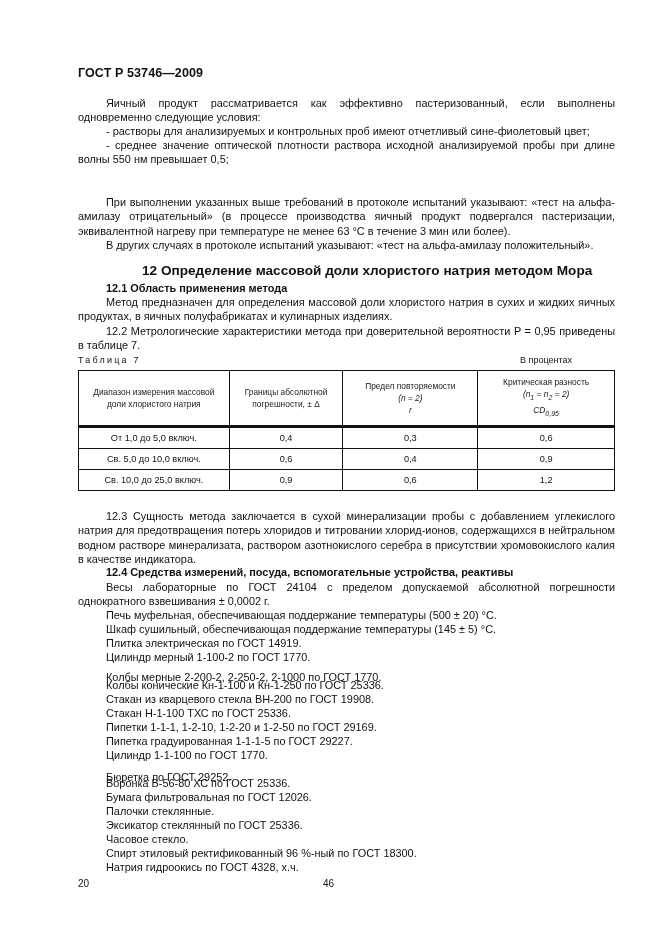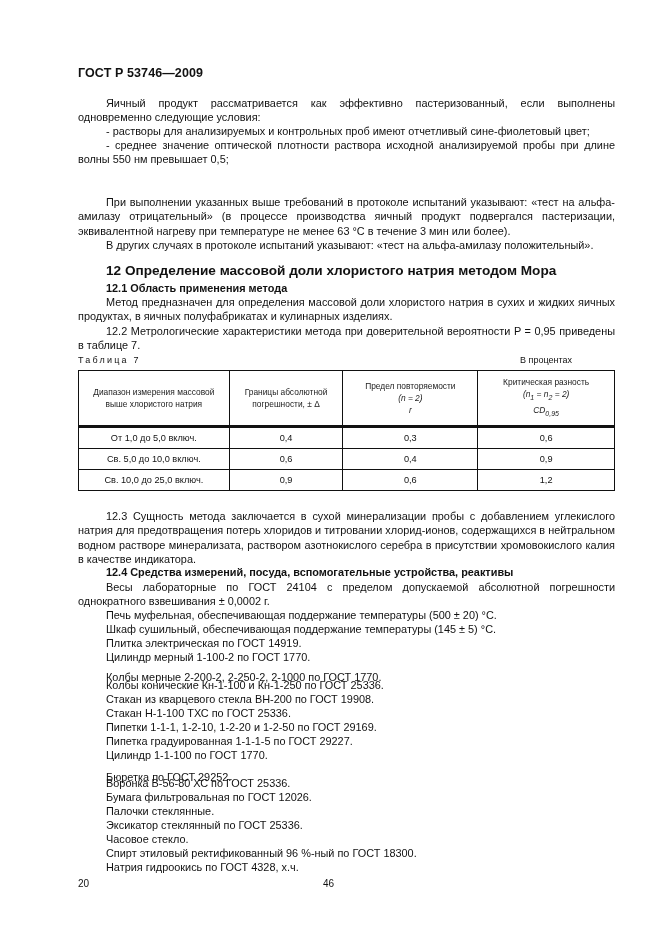--- a/index.html
+++ b/index.html
@@ -29,39 +29,39 @@
 <div class="page">
 
   <div class="hdr">ГОСТ Р 53746—2009</div>
 
   <div class="txt ind" style="top:124px;">- растворы для анализируемых и контрольных проб имеют отчетливый сине-фиолетовый цвет;</div>
   <div class="txt ind" style="top:96px;">Яичный продукт рассматривается как эффективно пастеризованный, если выполнены одновременно следующие условия:</div>
   <div class="txt ind" style="top:138px;">- среднее значение оптической плотности раствора исходной анализируемой пробы при длине волны 550 нм превышает 0,5;</div>
   <div class="txt ind" style="top:195px;">При выполнении указанных выше требований в протоколе испытаний указывают: «тест на альфа-амилазу отрицательный» (в процессе производства яичный продукт подвергался пастеризации, эквивалентной нагреву при температуре не менее 63 °С в течение 3 мин или более).</div>
   <div class="txt ind" style="top:238px;">В других случаях в протоколе испытаний указывают: «тест на альфа-амилазу положительный».</div>
 
-  <div class="sec" style="top:263px;">12 Определение массовой доли хлористого натрия методом Мора</div>
+  <div class="sec" style="top:263px;margin-left:36px;">12 Определение массовой доли хлористого натрия методом Мора</div>
 
   <div class="sub" style="top:282px;">12.1 Область применения метода</div>
   <div class="txt ind" style="top:295px;">Метод предназначен для определения массовой доли хлористого натрия в сухих и жидких яичных продуктах, в яичных полуфабрикатах и кулинарных изделиях.</div>
   <div class="txt ind" style="top:324px;">12.2 Метрологические характеристики метода при доверительной вероятности P = 0,95 приведены в таблице 7.</div>
 
   <div class="tcap">Таблица 7</div>
   <div class="tunit">В процентах</div>
 
   <table>
     <colgroup>
       <col style="width:151px">
         <col style="width:114px">
         <col style="width:135px">
         <col style="width:137px">
     </colgroup>
     <thead>
       <tr>
-        <th>Диапазон измерения массовой выше хлористого натрия</th>
+        <th>Диапазон измерения массовой доли хлористого натрия</th>
         <th>Границы абсолютной погрешности, ± Δ</th>
         <th>
           <span>Предел повторяемости</span><br>
           <i>(n = 2)</i><br>
           <i>r</i>
         </th>
         <th>
           <span>Критическая разность</span><br>
           <i><span>(n</span><sub>1</sub><span> = n</span><sub>2</sub><span> = 2)</span></i><br>
           <i><span>CD</span><sub>0,95</sub></i>

